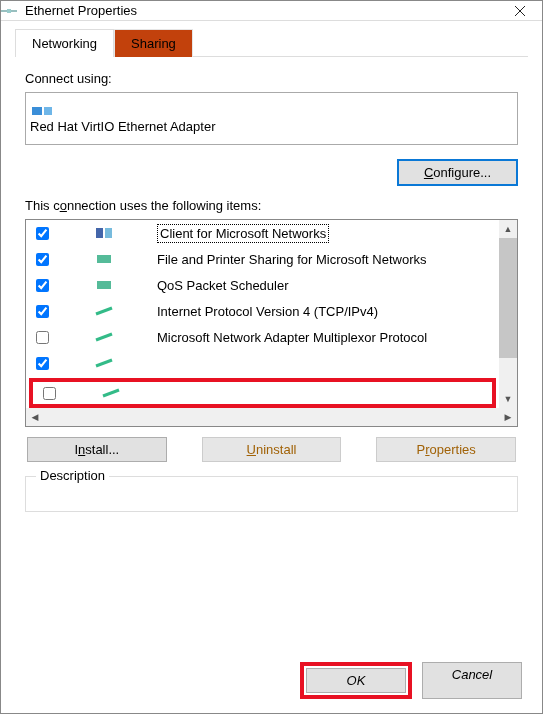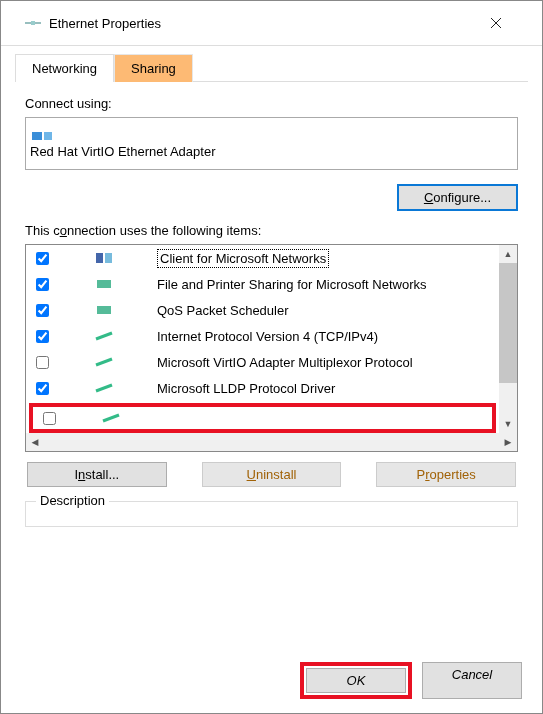--- a/index.html
+++ b/index.html
@@ -1,24 +1,24 @@
 <!DOCTYPE html>
 <html><head>
 <meta charset="utf-8">
 <style>
   * { box-sizing: border-box; font-family: "Segoe UI", Tahoma, sans-serif; }
   body { margin: 0; background: #fff; }
   .window { width: 543px; height: 714px; border: 1px solid #888; background: #fff; position: relative; }
-  .titlebar { height: 45px; display: flex; align-items: center; padding: 0 24px; border-bottom: 1px solid #ddd; }
+  .titlebar { height: 20px; display: flex; align-items: center; padding: 0 0; border-bottom: 1px solid #ddd; }
   .titlebar .ticon { width: 16px; height: 10px; margin-right: 8px; }
   .titlebar .title { font-size: 13px; color: #000; flex: 1; }
   .titlebar .close { width: 45px; height: 30px; display: flex; align-items: center; justify-content: center; font-size: 14px; color: #222; cursor: default; }
   .tabrow { display: flex; padding: 8px 14px 0 14px; }
   .tab { padding: 6px 16px; font-size: 13px; border: 1px solid #ddd; border-bottom: none; background: #fff; margin-right: 0; cursor: default; }
-  .tab.inactive { background: #fdba74; border-color: #e6e6e6; }
+  .tab.inactive { background: #c2410c; border-color: #e6e6e6; }
   .tabline { height: 1px; background: #ddd; margin: 0 14px; margin-top: -1px; }
   .pane { padding: 14px 24px 8px 24px; }
   .label { font-size: 13px; margin-bottom: 6px; }
   .adapterbox { border: 1px solid #aaa; padding: 10px 4px; display: flex; align-items: flex-start; flex-direction: column; }
   .adaptericon { width: 24px; height: 16px; margin-right: 8px; }
   .adaptertxt { font-size: 13px; }
   .btnrow-right { display: flex; justify-content: flex-end; margin-top: 14px; margin-bottom: 12px; }
   .btn { font-size: 13px; padding: 4px 0; text-align: center; background: #e1e1e1; border: 1px solid #adadad; width: 121px; cursor: default; }
   .btn.primary { border: 2px solid #0a78d6; background: #e1e1e1; }
   .btn.disabled { color: #a16207; background: #e6e6e6; border: 1px solid #ccc; margin-left: 35px; }
@@ -33,21 +33,21 @@
   .item.selected .itxt { background: #0a78d6; color: #fff; padding: 1px 2px; border: 1px dotted #fff; }
   .item.focused .itxt { border: 1px dotted #000; padding: 1px 2px; }
   .vscroll { width: 18px; background: #f0f0f0; display: flex; flex-direction: column; }
   .vscroll .arrow { height: 18px; display: flex; align-items: center; justify-content: center; font-size: 9px; color: #555; }
   .vscroll .thumb { flex: 0 0 120px; background: #c6c6c6; margin: 0; }
   .vscroll .track { flex: 1; }
   .hscroll { height: 18px; background: #f0f0f0; display: flex; }
   .hscroll .arrow { width: 18px; display: flex; align-items: center; justify-content: center; font-size: 9px; color: #555; }
   .hscroll .htrack { flex: 1; }
   .hredbox { border: 4px solid #e81123; margin: 2px 3px 0 3px; }
-  .fieldset { border: 1px solid #ddd; margin-top: 14px; padding: 10px 12px 14px 12px; position: relative; }
+  .fieldset { border: 1px solid #ddd; margin-top: 14px; padding: 20px 12px 14px 12px; position: relative; }
   .fieldset .legend { position: absolute; top: -9px; left: 10px; background: #fff; padding: 0 4px; font-size: 13px; }
   .desc { font-size: 13px; line-height: 1.45; }
   .footer { position: absolute; bottom: 14px; right: 20px; display: flex; gap: 10px; }
   .footer .btn { width: 100px; font-style: italic; }
   .redwrap { border: 4px solid #e81123; padding: 2px; }
   .ul { text-decoration: underline; }
 </style>
 </head>
 <body>
 
@@ -119,28 +119,27 @@
             <svg class="itemicon" viewBox="0 0 18 14">
                 <path d="M1 10 L17 4" stroke="#3b8" stroke-width="3"></path>
               </svg>
             <span class="itxt">Internet Protocol Version 4 (TCP/IPv4)</span>
           </div>
           <div class="item">
             <input type="checkbox" style="">
             <svg class="itemicon" viewBox="0 0 18 14">
                 <path d="M1 10 L17 4" stroke="#3b8" stroke-width="3"></path>
               </svg>
-            <span class="itxt">Microsoft VirtIO Adapter Multiplexor Protocol</span>
+            <span class="itxt">Microsoft Network Adapter Multiplexor Protocol</span>
           </div>
           <div class="item">
             <input type="checkbox" checked="" style="">
             <svg class="itemicon" viewBox="0 0 18 14">
                 <path d="M1 10 L17 4" stroke="#3b8" stroke-width="3"></path>
               </svg>
-            <span class="itxt">Microsoft LLDP Protocol Driver</span>
           </div>
           <div class="hredbox">
             <div class="item selected" style="height:22px">
               <input type="checkbox" style="">
               <svg class="itemicon" viewBox="0 0 18 14">
                   <path d="M1 10 L17 4" stroke="#3b8" stroke-width="3"></path>
                 </svg>
             </div>
           </div>
         </div>

